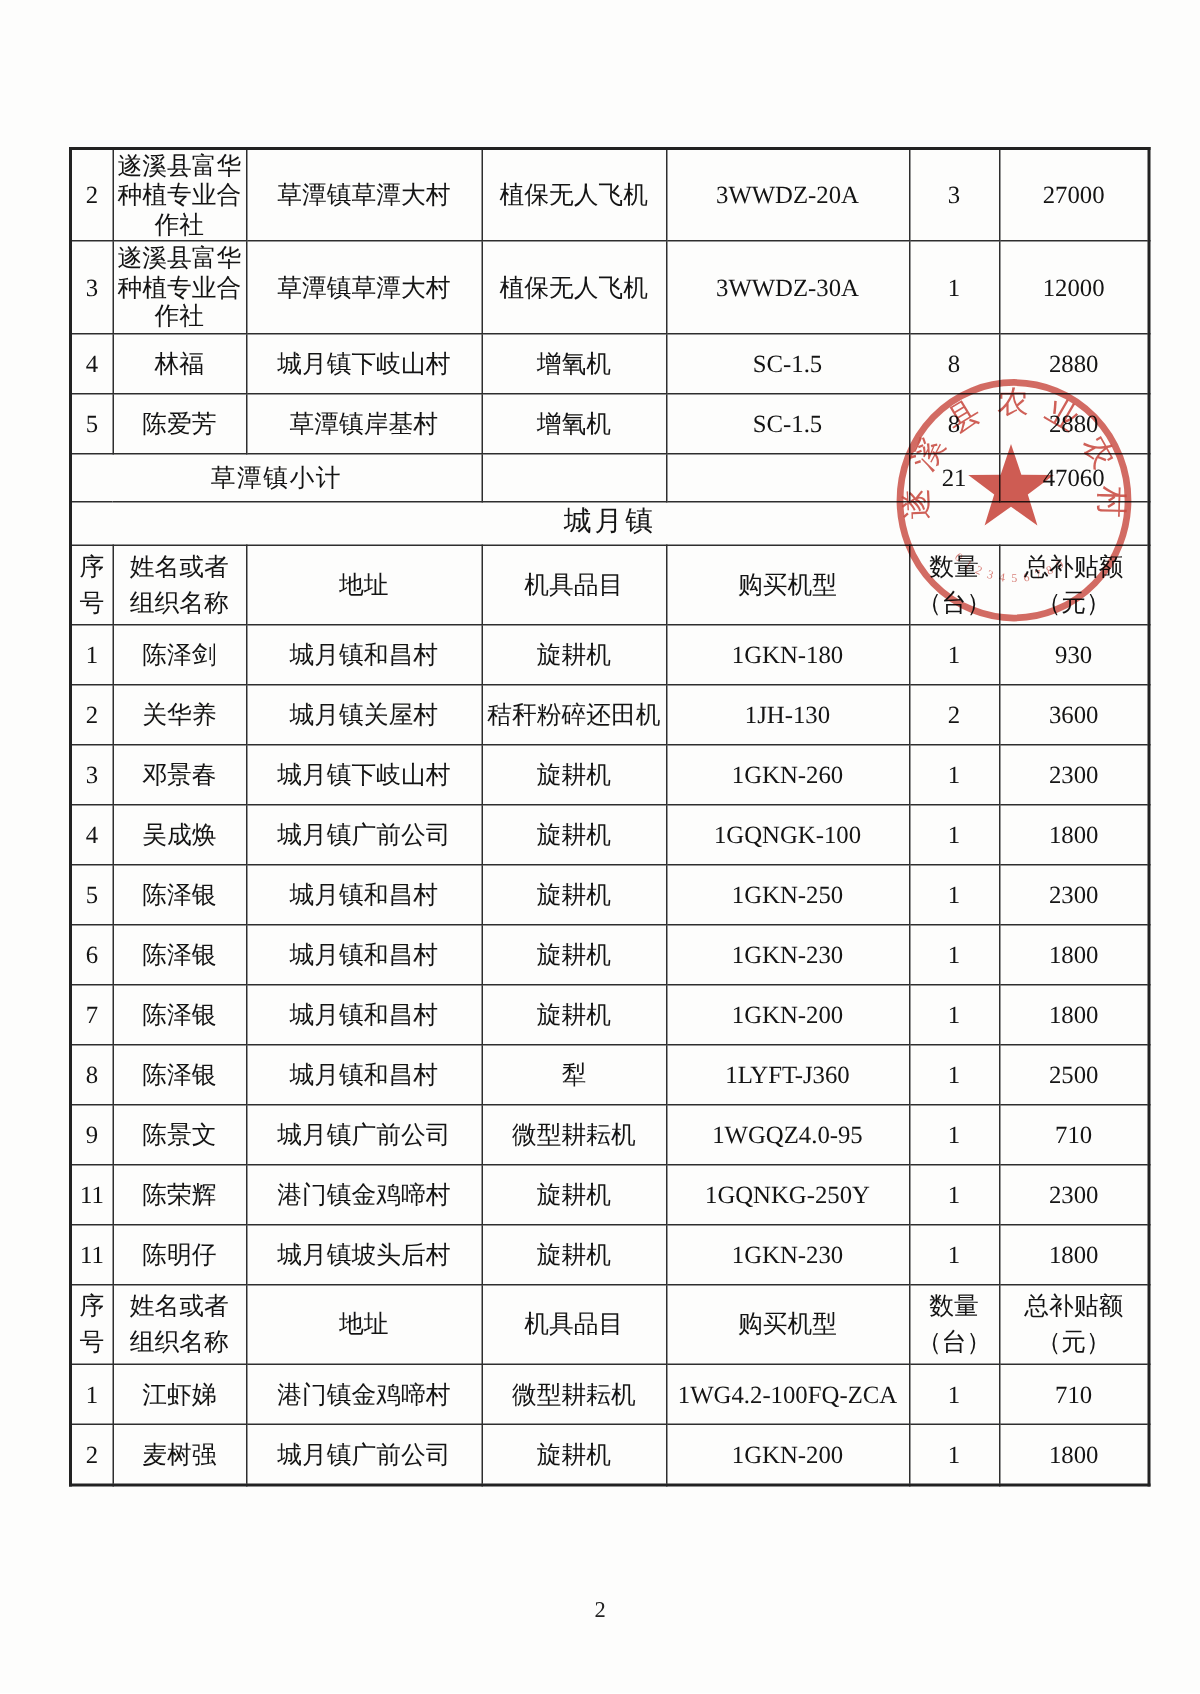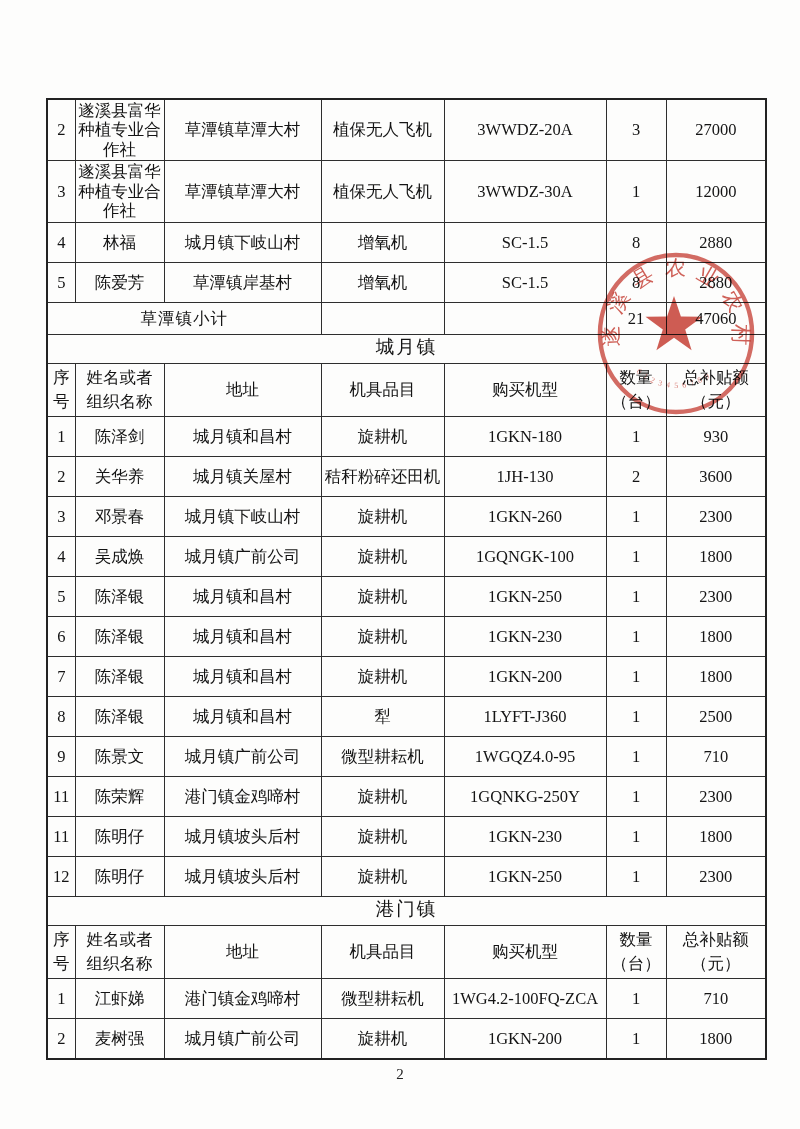--- a/index.html
+++ b/index.html
@@ -201,32 +201,20 @@
           <td class="num">2300</td>
         </tr>
         <tr class="data">
           <td class="num">11</td>
           <td>陈明仔</td>
           <td>城月镇坡头后村</td>
           <td>旋耕机</td>
           <td class="num">1GKN-230</td>
           <td class="num">1</td>
           <td class="num">1800</td>
-        </tr>
-        <tr class="data">
-          <td class="num">12</td>
-          <td>陈明仔</td>
-          <td>城月镇坡头后村</td>
-          <td>旋耕机</td>
-          <td class="num">1GKN-250</td>
-          <td class="num">1</td>
-          <td class="num">2300</td>
-        </tr>
-        <tr class="banner">
-          <td colspan="7" class="lbl">港门镇</td>
         </tr>
         <tr class="head">
           <td>序
 号</td>
           <td>姓名或者
 组织名称</td>
           <td>地址</td>
           <td>机具品目</td>
           <td>购买机型</td>
           <td>数量

